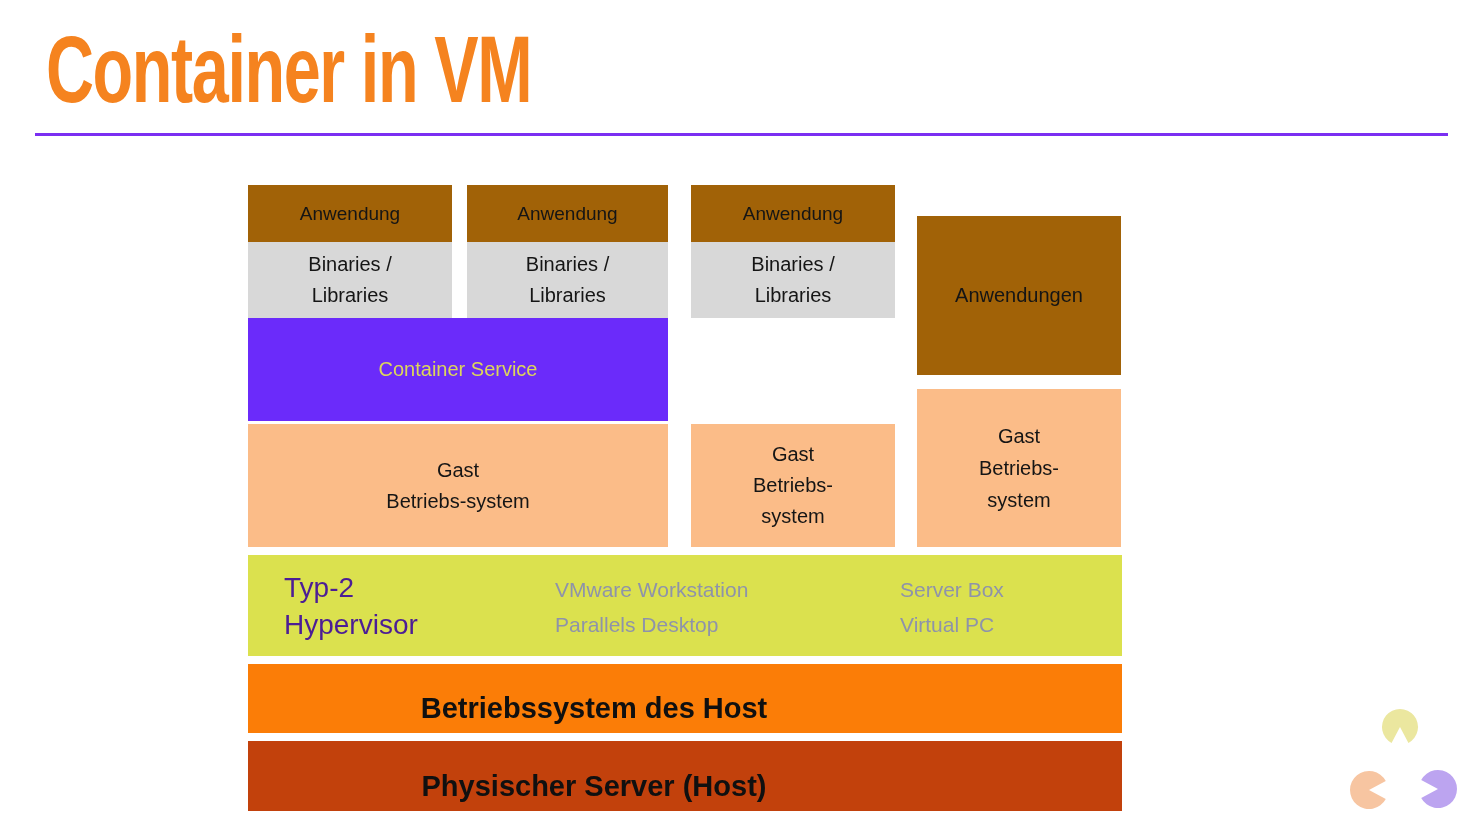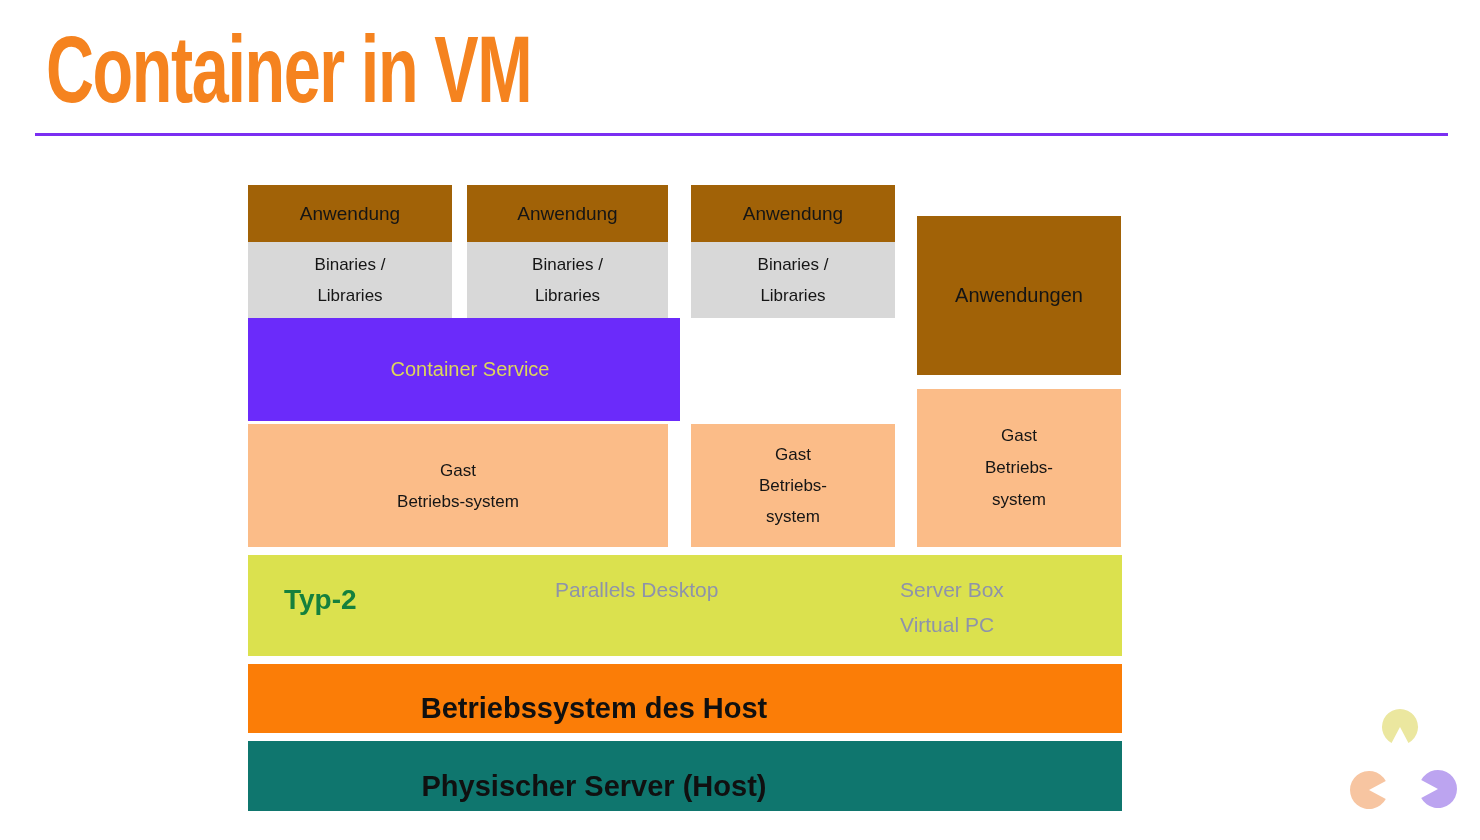--- a/index.html
+++ b/index.html
@@ -25,36 +25,36 @@
   }
   .box{
     position:absolute;
     display:flex;flex-direction:column;
     align-items:center;justify-content:center;
     text-align:center;
     color:#151515;
   }
   .green{background:#a16207;}
   .gray{background:#D8D8D8;}
-  .purple{background:#6B2BFA;color:#DDD65A;padding-left:12px;}
+  .purple{background:#6B2BFA;color:#DDD65A;}
   .peach{background:#FBBC88;}
   .lime{background:#DBE14E;}
   .hostbar{background:#FB7D07;}
-  .serverbar{background:#0f766e;}
+  .serverbar{background:#c2410c;}
 
   .app-label{font-size:19px;font-weight:500;}
-  .two-line{font-size:17px;line-height:31px;font-weight:500;}
+  .two-line{font-size:20px;line-height:31px;font-weight:500;}
   .service-label{font-size:20px;font-weight:500;}
   .service-narrow{align-items:flex-start;text-align:left;padding-left:22px;box-sizing:border-box;}
   .service-narrow .ln{font-size:20px;line-height:40px;font-weight:500;}
 
   .hyp-title{
-    position:absolute;left:36px;top:26px;
-    text-align:left;color:#15803d;
-    font-size:28px;line-height:37px;font-weight:700;
+    position:absolute;left:36px;top:14px;
+    text-align:left;color:#4c1d95;
+    font-size:28px;line-height:37px;font-weight:400;
   }
   .hyp-products{
     position:absolute;top:17px;
     text-align:left;color:#8E93AA;
     font-size:21px;line-height:35px;font-weight:500;
   }
   .hyp-col1{left:307px;}
   .hyp-col2{left:652px;}
 
   .bigbar-label{
@@ -116,22 +116,24 @@
   </div>
   <div class="box peach" style="left:917px;top:389px;width:204px;height:158px;">
     <span class="two-line" style="line-height:32px;">Gast</span>
     <span class="two-line" style="line-height:32px;">Betriebs-</span>
     <span class="two-line" style="line-height:32px;">system</span>
   </div>
 
   <div class="box lime" style="left:248px;top:555px;width:874px;height:101px;">
     <div class="hyp-title">
       <div>Typ-2</div>
+      <div>Hypervisor</div>
     </div>
     <div class="hyp-products hyp-col1">
+      <div>VMware Workstation</div>
       <div>Parallels Desktop</div>
     </div>
     <div class="hyp-products hyp-col2">
       <div>Server Box</div>
       <div>Virtual PC</div>
     </div>
   </div>
 
   <div class="box hostbar" style="left:248px;top:664px;width:874px;height:69px;">
     <span class="bigbar-label">Betriebssystem des Host</span>

